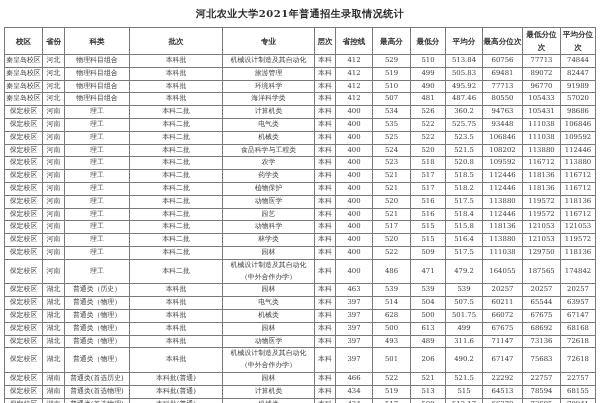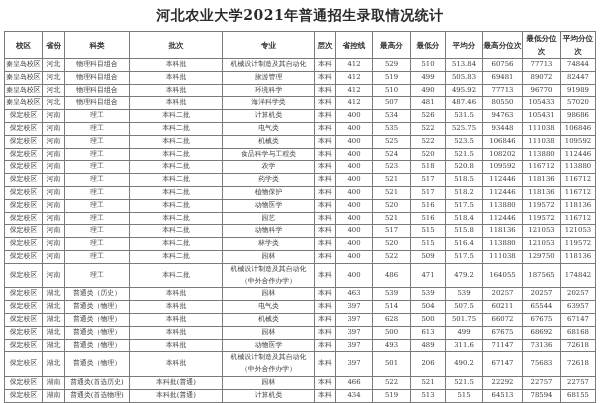--- a/index.html
+++ b/index.html
@@ -9,21 +9,21 @@
     font-family: "DejaVu Serif", "Liberation Serif", serif;
     overflow: hidden;
   }
   .page {
     width: 600px; height: 403px;
     background: #ffffff;
     position: relative;
   }
   .doc-title {
     text-align: center;
-    font-size: 14px;
+    font-size: 10px;
     font-weight: bold;
     color: #2b2b2b;
     padding-top: 7px;
     letter-spacing: 0.5px;
   }
   table.stats {
     border-collapse: collapse;
     table-layout: fixed;
     width: 591px;
     margin: 6px auto 0 auto;
@@ -166,21 +166,21 @@
         <tr>
           <td>保定校区</td>
           <td>河南</td>
           <td>理工</td>
           <td>本科二批</td>
           <td>计算机类</td>
           <td>本科</td>
           <td>400</td>
           <td>534</td>
           <td>526</td>
-          <td>531.5</td>
+          <td>360.2</td>
           <td>94763</td>
           <td>105431</td>
           <td>98686</td>
         </tr>
         <tr>
           <td>保定校区</td>
           <td>河南</td>
           <td>理工</td>
           <td>本科二批</td>
           <td>电气类</td>

